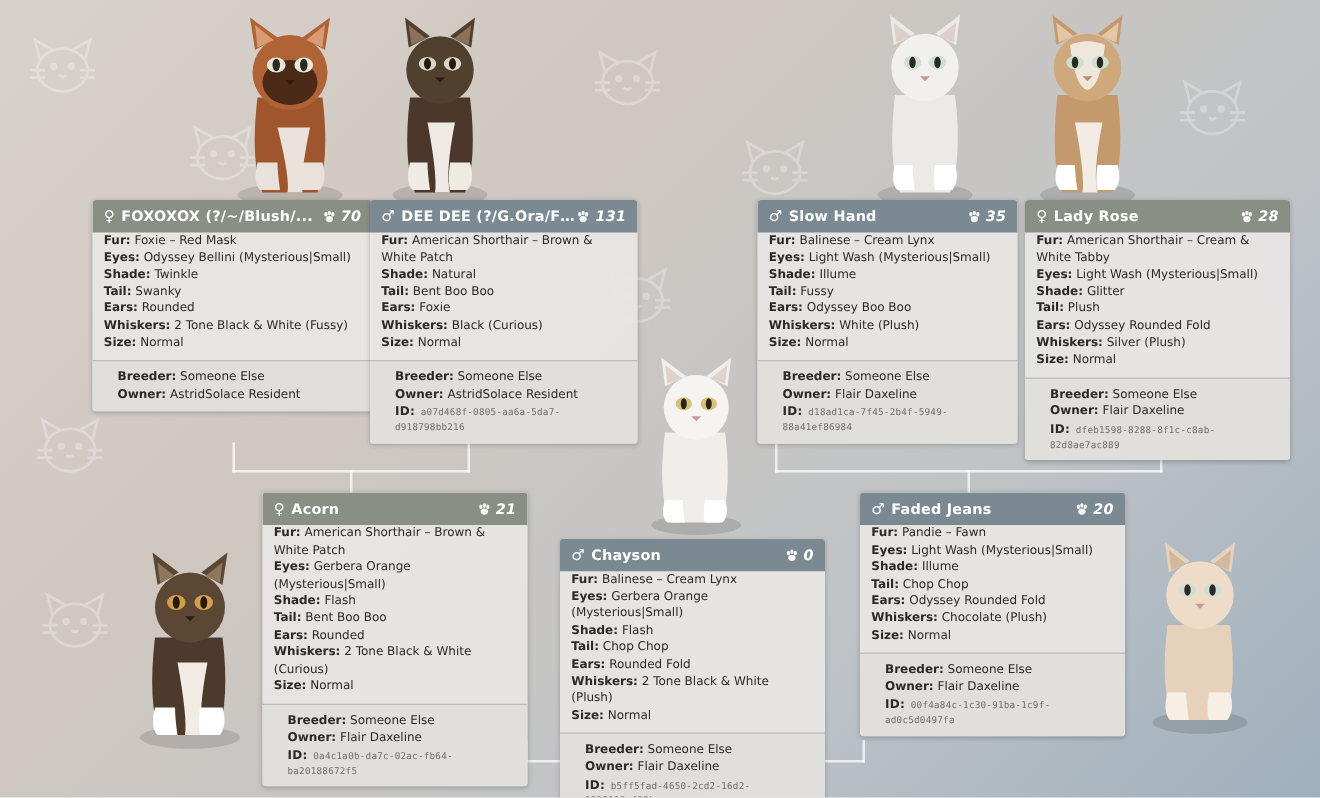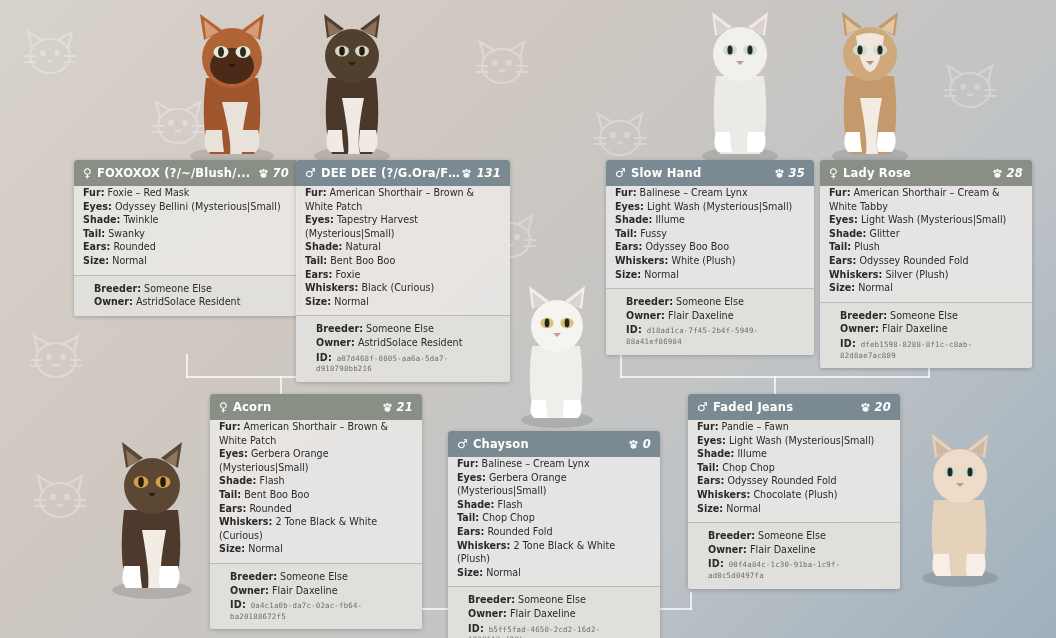--- a/index.html
+++ b/index.html
@@ -446,20 +446,21 @@
         </span>
       <span>70</span>
     </span>
   </div>
   <div class="card-body">
     <div class="attr"><b>Fur:</b> <span>Foxie – Red Mask</span></div>
     <div class="attr"><b>Eyes:</b> <span>Odyssey Bellini (Mysterious|Small)</span></div>
     <div class="attr"><b>Shade:</b> <span>Twinkle</span></div>
     <div class="attr"><b>Tail:</b> <span>Swanky</span></div>
     <div class="attr"><b>Ears:</b> <span>Rounded</span></div>
+    <div class="attr"><b>Whiskers:</b> <span>2 Tone Black &amp; White (Fussy)</span></div>
     <div class="attr"><b>Size:</b> <span>Normal</span></div>
   </div>
   <div class="card-footer">
     <div class="attr"><b>Breeder:</b> <span>Someone Else</span></div>
     <div class="attr"><b>Owner:</b> <span>AstridSolace Resident</span></div>
   </div>
 </div>
 
 <div class="card" style="left:296px; top:160px; width:214px;">
   <div class="card-header" style="background:#7b8a92;">
@@ -476,21 +477,20 @@
               <ellipse cx="12" cy="5" rx="1.9" ry="2.6"></ellipse>
               <ellipse cx="8" cy="10.6" rx="4.3" ry="3.6"></ellipse>
             </g>
           </svg>
         </span>
       <span>131</span>
     </span>
   </div>
   <div class="card-body">
     <div class="attr"><b>Fur:</b> <span>American Shorthair – Brown &amp; White Patch</span></div>
-    <div class="attr"><b>Eyes:</b> <span>Tapestry Harvest (Mysterious|Small)</span></div>
     <div class="attr"><b>Shade:</b> <span>Natural</span></div>
     <div class="attr"><b>Tail:</b> <span>Bent Boo Boo</span></div>
     <div class="attr"><b>Ears:</b> <span>Foxie</span></div>
     <div class="attr"><b>Whiskers:</b> <span>Black (Curious)</span></div>
     <div class="attr"><b>Size:</b> <span>Normal</span></div>
   </div>
   <div class="card-footer">
     <div class="attr"><b>Breeder:</b> <span>Someone Else</span></div>
     <div class="attr"><b>Owner:</b> <span>AstridSolace Resident</span></div>
     <div class="id-row"><b>ID:</b> <span>a07d468f-0805-aa6a-5da7-d918798bb216</span></div>

